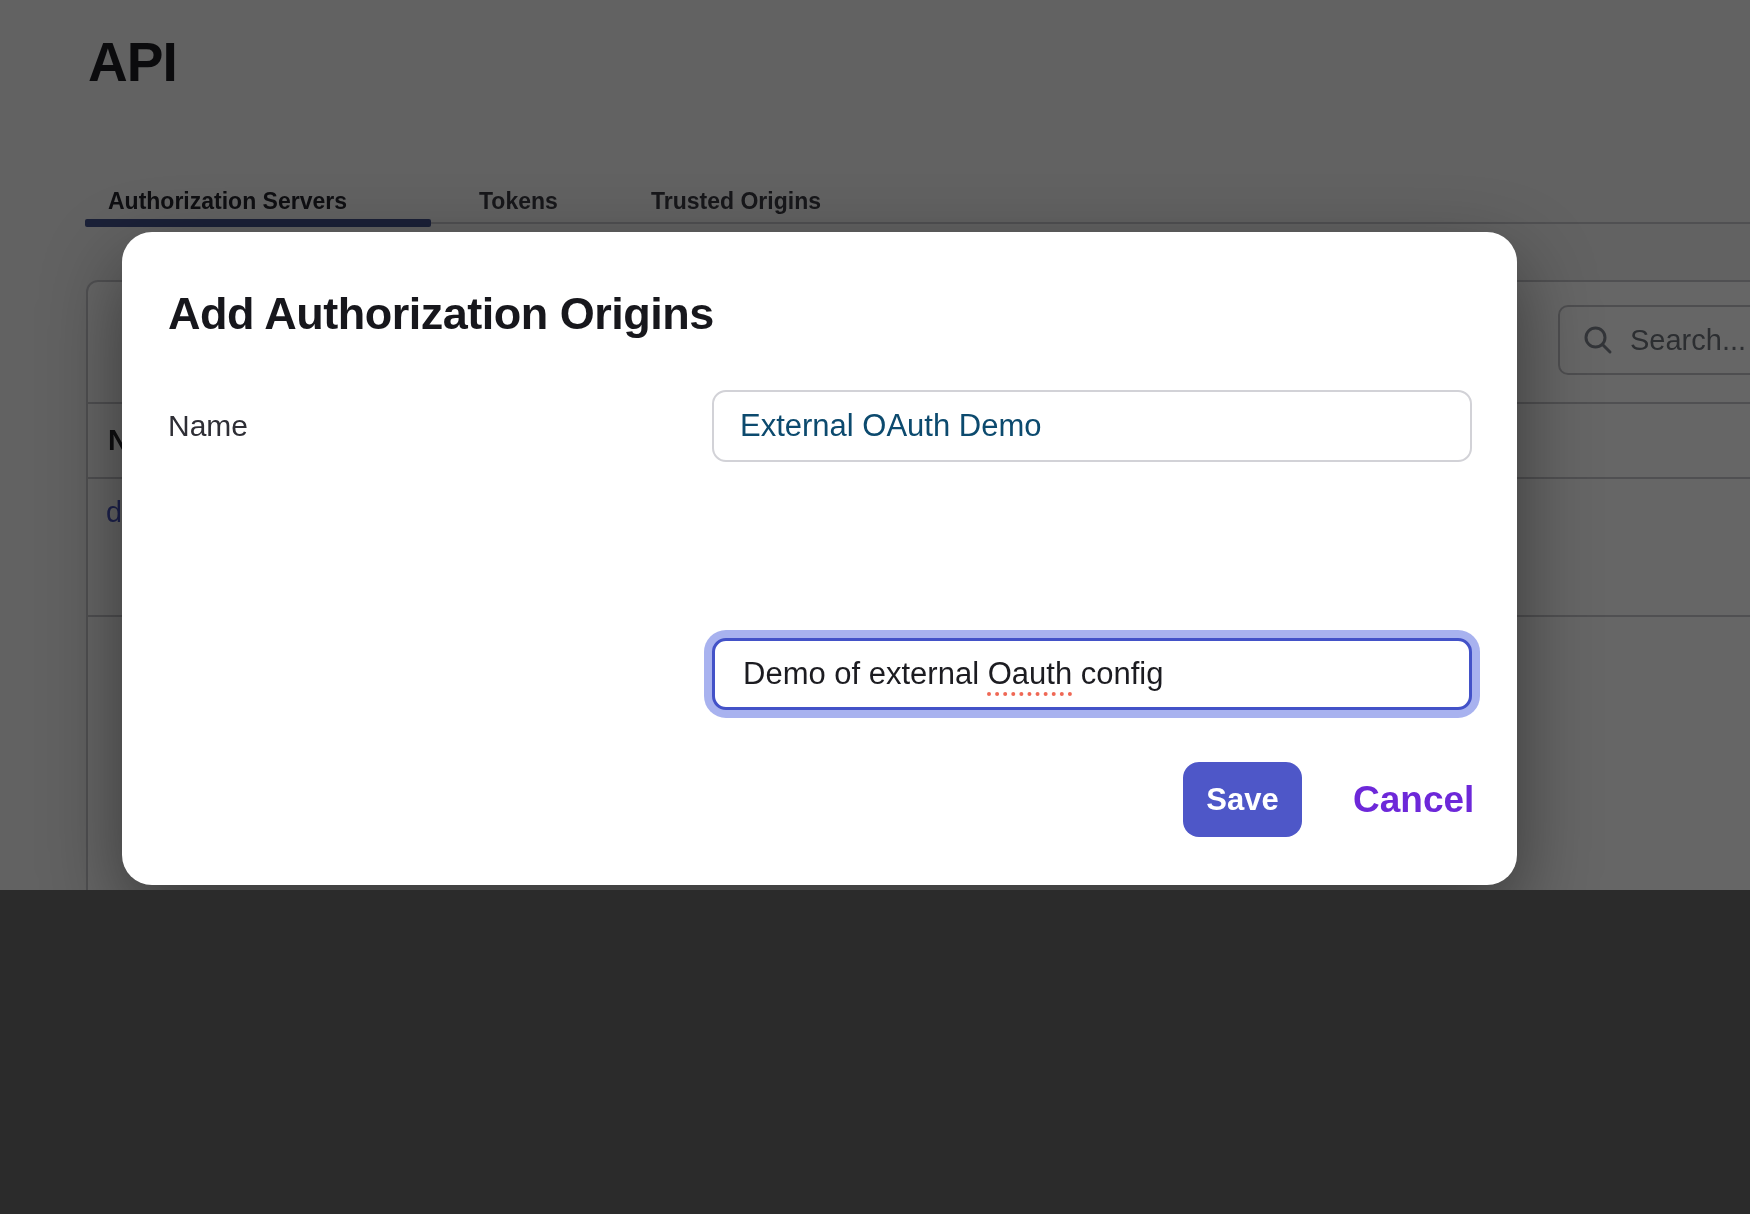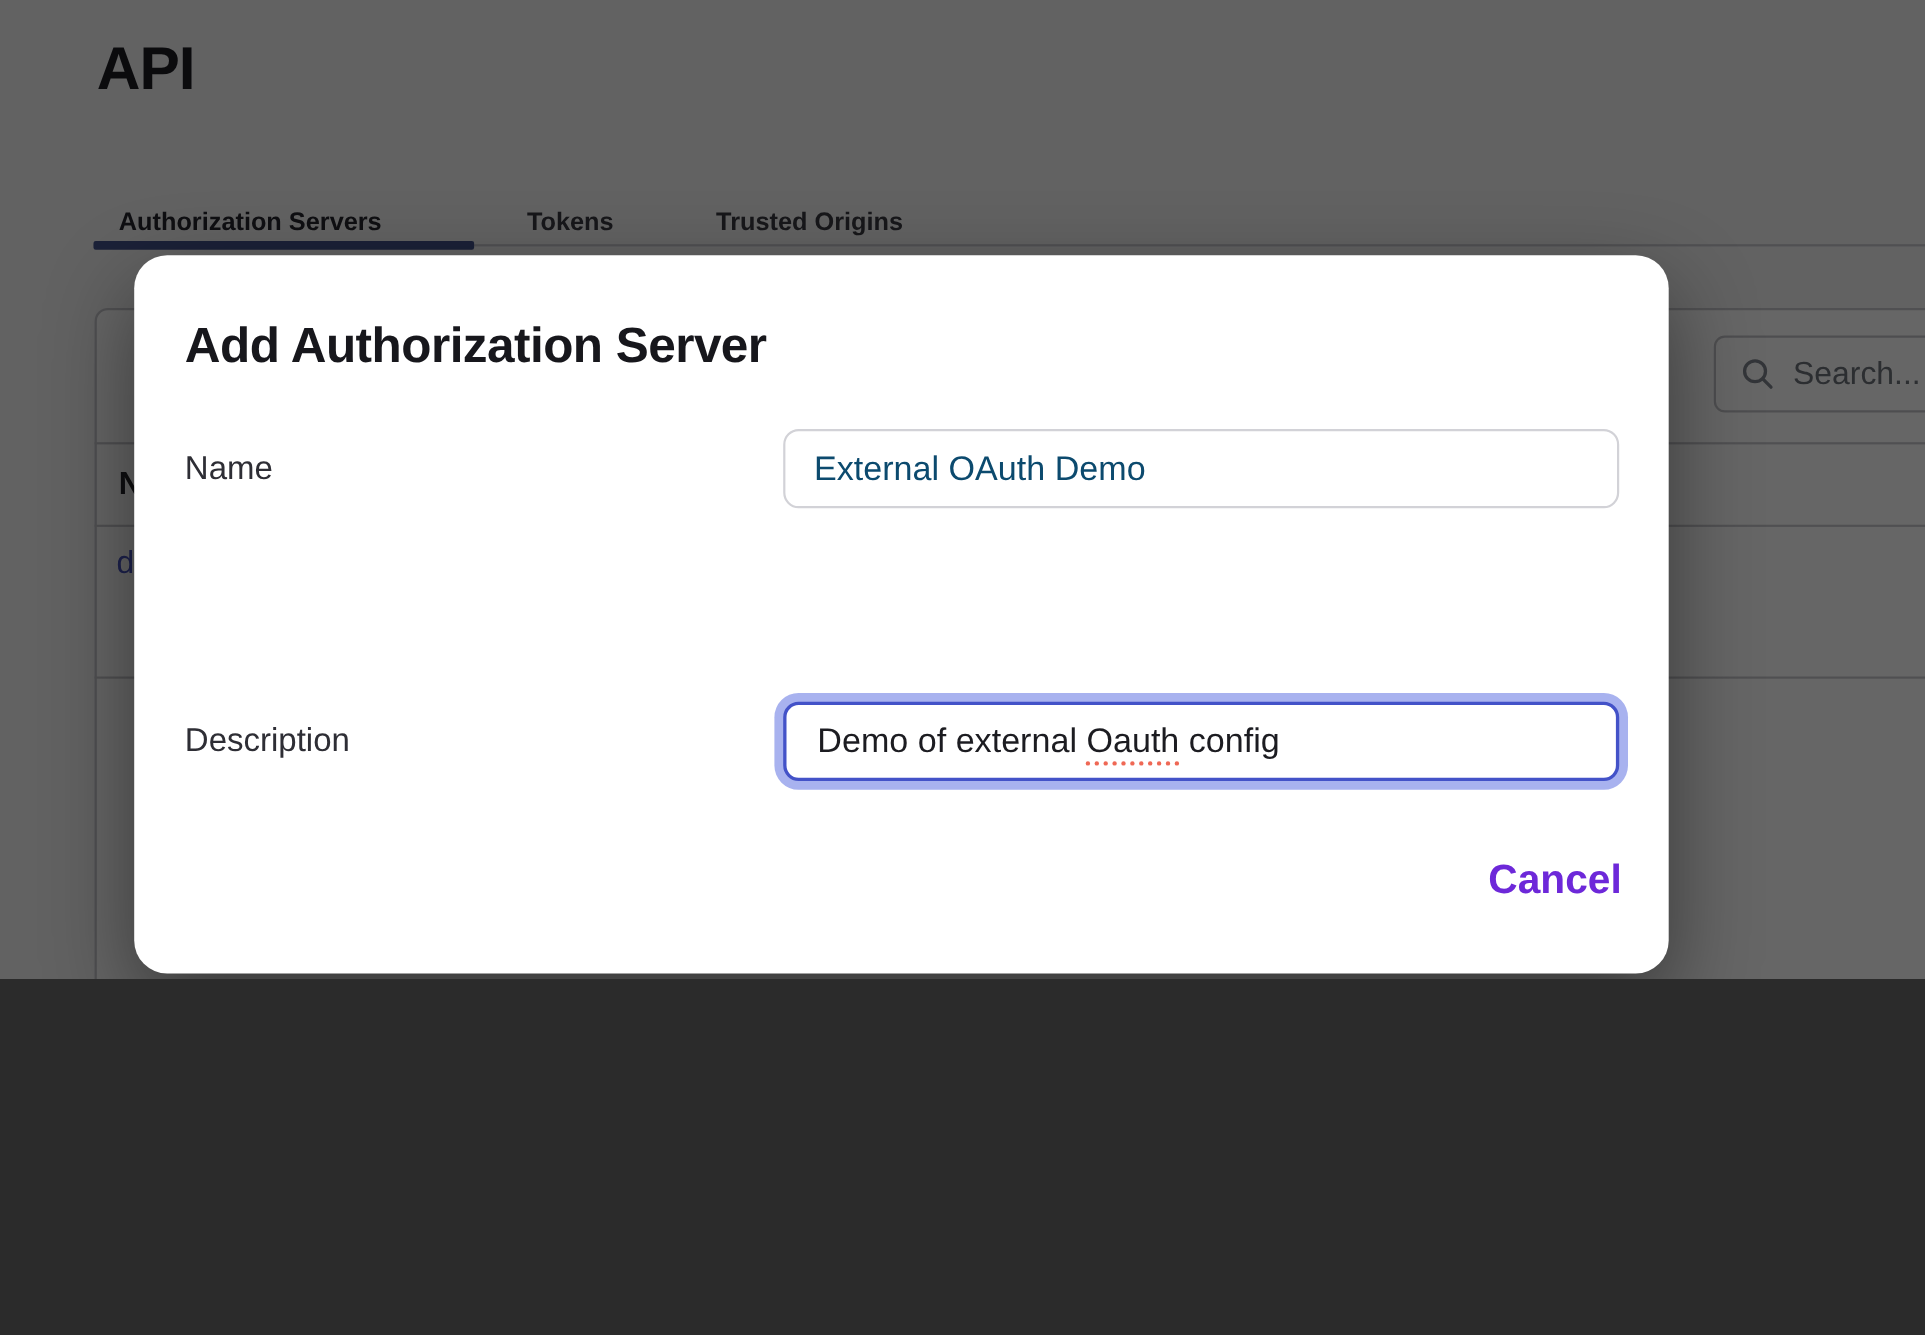--- a/index.html
+++ b/index.html
@@ -122,27 +122,27 @@
     </svg>
     <input class="search-input" type="text" placeholder="Search..." style="">
   </div>
 
   <div class="clip-frag frag-header">Name</div>
   <div class="clip-frag frag-link">default</div>
 
   <div class="overlay"></div>
 
   <div class="modal">
-    <div class="modal-title">Add Authorization Server</div>
+    <div class="modal-title">Add Authorization Origins</div>
 
     <div class="field-label lbl-name">Name</div>
     <input class="text-input in-name" type="text" value="External OAuth Demo" style="">
 
 
-    <div class="field-label lbl-description">Description</div>
     <div class="input-div">
       <span><span>Demo of external </span><span class="misspelled">Oauth</span><span> config</span></span>
     </div>
 
+    <button class="save-btn">Save</button>
     <div class="cancel-link">Cancel</div>
   </div>
 
 </div>
 
 </body></html>

